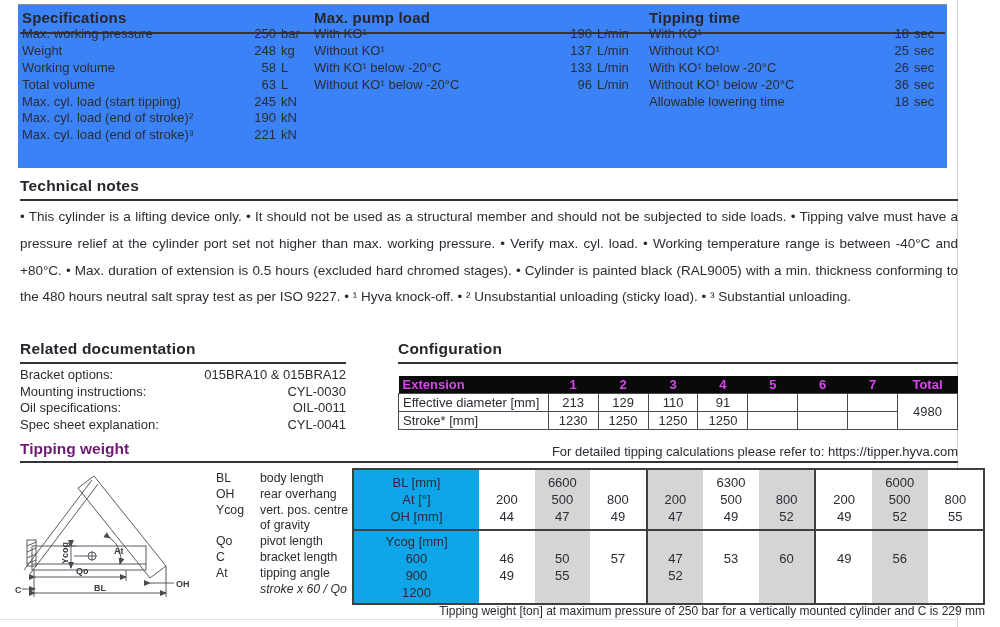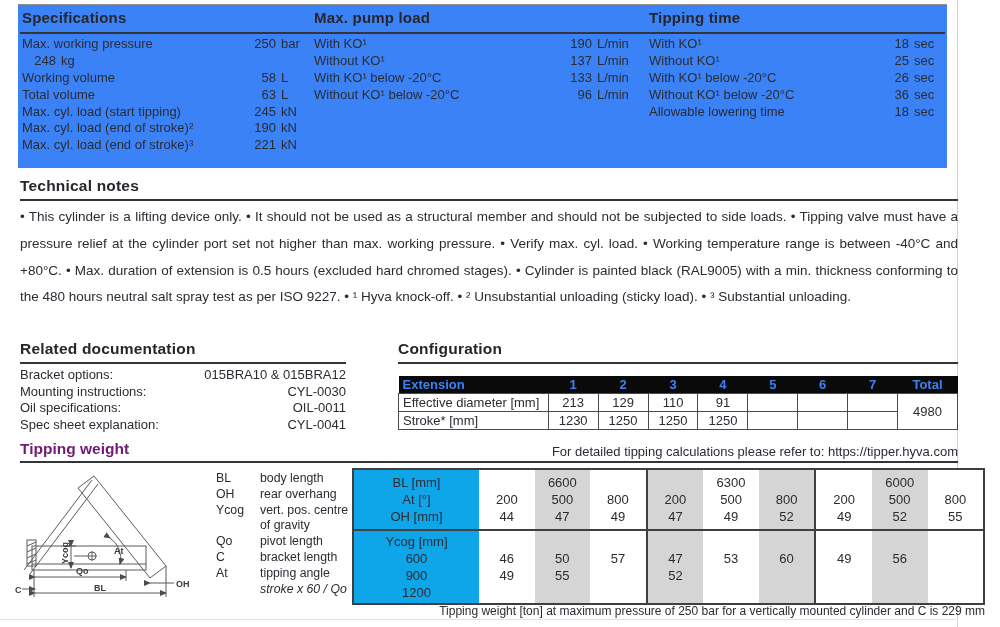--- a/index.html
+++ b/index.html
@@ -13,21 +13,21 @@
 
   
   .panel { position:absolute; left:18px; top:4px; width:929px; height:164px;
            background:#3b82f6; border-top:1px solid #8e8e8e; }
   .panel-rule { position:absolute; left:2px; top:27px; width:925px; height:2px; background:#33333a; }
   .pcol { position:absolute; top:4px; }
   .pcol.c1 { left:4px;  width:284px; }
   .pcol.c2 { left:296px; width:320px; }
   .pcol.c3 { left:631px; width:290px; }
   .pcol-title { font-size:15px; font-weight:bold; letter-spacing:.2px; color:#26262c; }
-  .pcol-rows { margin-top:10px; }
+  .pcol-rows { }
   .kv { display:flex; align-items:baseline; height:16.9px; font-size:13px; }
   .kv .lbl { flex:1; white-space:nowrap; }
   .kv .num { width:34px; text-align:right; }
   .kv .unit { width:42px; text-align:left; padding-left:5px; }
   .c1 .kv .unit { width:30px; }
   .c3 .kv .unit { width:30px; }
 
   
   .tech { position:absolute; left:20px; top:177px; width:938px; }
   .sec-title { font-size:15.5px; font-weight:bold; color:#26262c; letter-spacing:.2px; }
@@ -35,21 +35,21 @@
   .tech-text { margin-top:3px; font-size:13.5px; line-height:26.8px; text-align:justify; }
 
   
   .reldoc { position:absolute; left:20px; top:340px; width:326px; }
   .reldoc .rows { margin-top:3px; }
   .rd-row { display:flex; justify-content:space-between; height:16.6px; font-size:13px; }
 
   
   .config { position:absolute; left:398px; top:340px; width:560px; }
   .cfg-table { width:560px; border-collapse:collapse; margin-top:12px; font-size:13px; }
-  .cfg-table th { background:#0a0a0a; color:#3b82f6; font-weight:bold; height:17px; padding:0 4px; }
+  .cfg-table th { background:#0a0a0a; color:#d946ef; font-weight:bold; height:17px; padding:0 4px; }
   .cfg-table th.first { text-align:left; width:150px; }
   .cfg-table th.n { width:50px; text-align:center; }
   .cfg-table th.tot { width:60px; text-align:center; }
   .cfg-table td { border:1px solid #4a4a4a; background:#fff; height:18px; padding:0 4px; }
   .cfg-table td.lbl { text-align:left; }
   .cfg-table td.val { text-align:center; }
   .cfg-table td.total { text-align:center; vertical-align:middle; }
 
   
   .tw-title { position:absolute; left:20px; top:440px; font-size:15.5px; font-weight:bold; color:#701a75; }
@@ -90,20 +90,21 @@
 
     <div class="pcol c1">
       <div class="pcol-title">Specifications</div>
       <div class="pcol-rows">
         <div class="kv">
             <span class="lbl">Max. working pressure</span>
             <span class="num">250</span>
             <span class="unit">bar</span>
           </div>
         <div class="kv">
+            <span class="lbl">Weight</span>
             <span class="num">248</span>
             <span class="unit">kg</span>
           </div>
         <div class="kv">
             <span class="lbl">Working volume</span>
             <span class="num">58</span>
             <span class="unit">L</span>
           </div>
         <div class="kv">
             <span class="lbl">Total volume</span>

